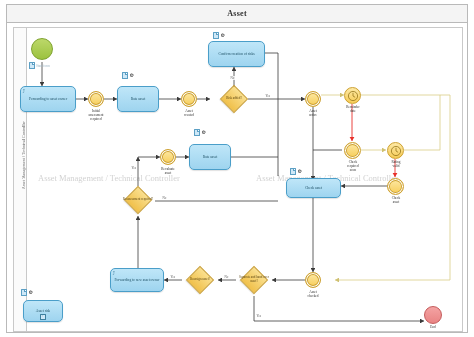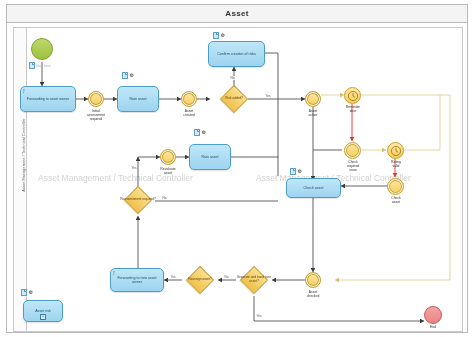--- a/index.html
+++ b/index.html
@@ -1,17 +1,17 @@
 <!DOCTYPE html>
 <html><head>
 <meta charset="utf-8">
 <style>
   html,body{margin:0;padding:0;background:#ffffff;}
   body{font-family:"Liberation Sans",sans-serif;}
-  #canvas{position:relative;width:474px;height:337px;overflow:hidden;background:#ffffff;}
+  #canvas{position:relative;width:474px;height:337px;overflow:hidden;background:#ffffff;font-family:Liberation Serif, serif;}
 
   
   .pool{position:absolute;left:6px;top:4px;width:462px;height:329px;border:1px solid #b9b9b9;background:#fff;box-sizing:border-box;}
   .pool-header{position:absolute;left:0;top:0;width:100%;height:18px;background:#f4f4f4;border-bottom:1px solid #b9b9b9;box-sizing:border-box;
       display:flex;align-items:center;justify-content:center;font-size:8px;font-weight:bold;color:#333;letter-spacing:.3px;}
   .lane{position:absolute;left:6px;top:22px;width:450px;height:305px;border:1px solid #c9c9c9;background:#fff;box-sizing:border-box;}
   .lane-header{position:absolute;left:0;top:0;width:13px;height:100%;background:#fbfbfb;border-right:1px solid #c9c9c9;box-sizing:border-box;}
   .lane-title{position:absolute;left:-120px;top:125px;width:260px;text-align:center;transform:rotate(-90deg);
       font-size:3.6px;color:#555;white-space:nowrap;letter-spacing:.2px;}
 

